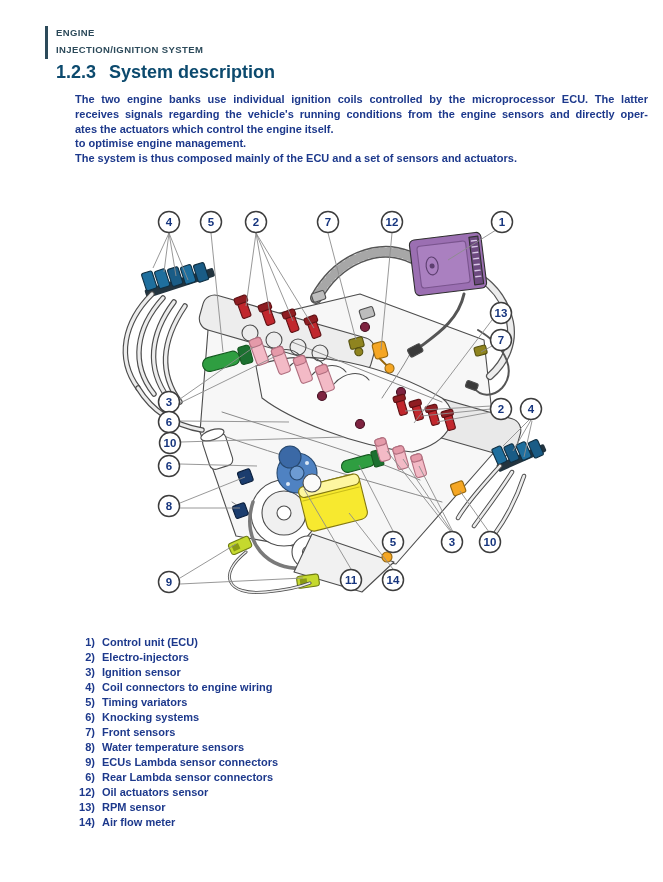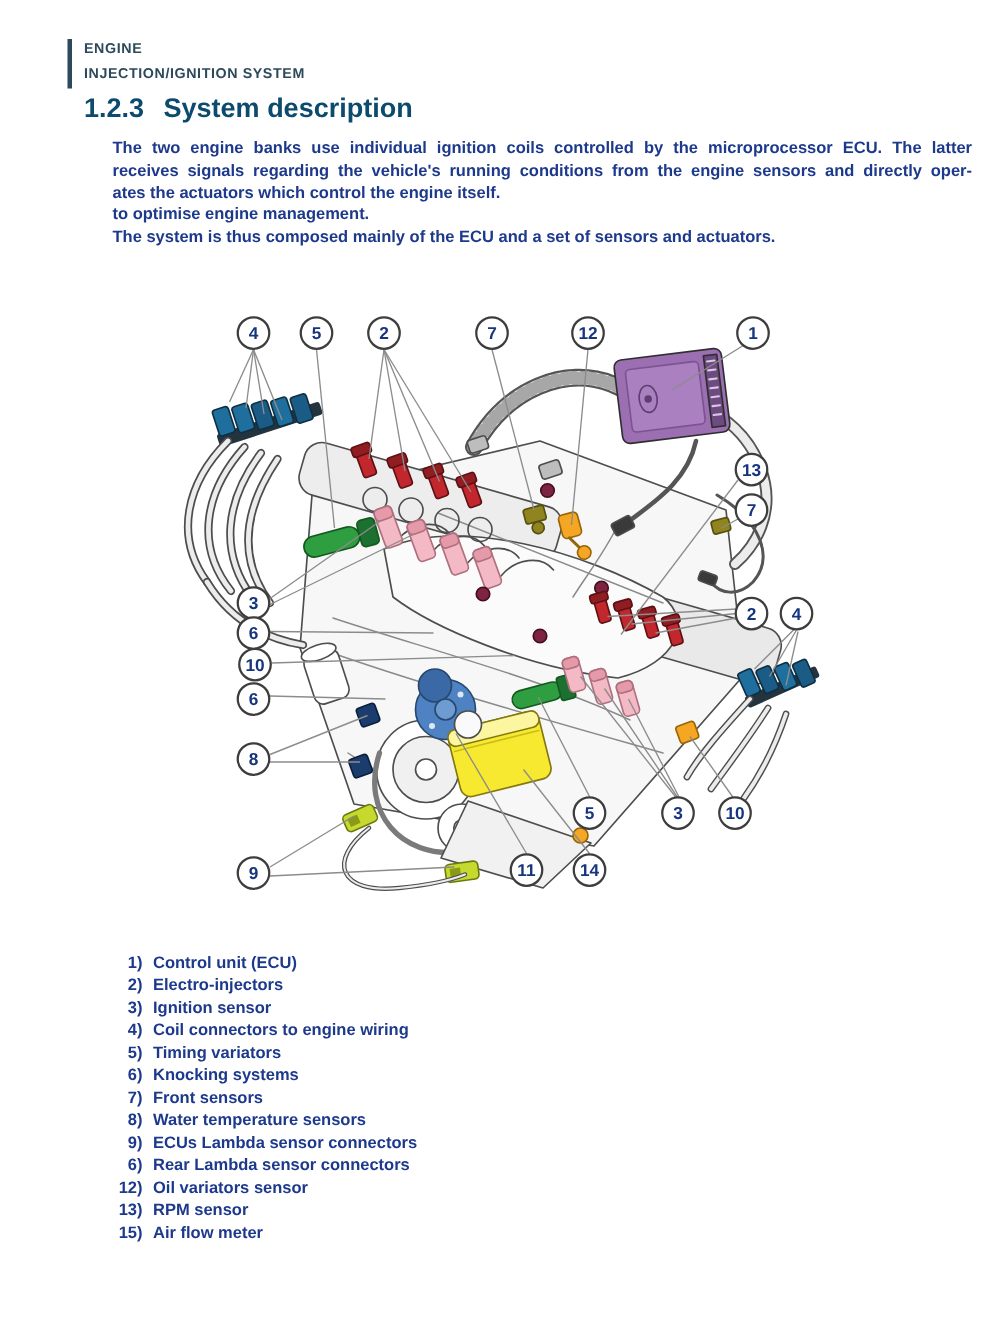--- a/index.html
+++ b/index.html
@@ -446,25 +446,25 @@
       <div class="legend-row">
         <span class="legend-num">9)</span>
         <span class="legend-label">ECUs Lambda sensor connectors</span>
       </div>
       <div class="legend-row">
         <span class="legend-num">6)</span>
         <span class="legend-label">Rear Lambda sensor connectors</span>
       </div>
       <div class="legend-row">
         <span class="legend-num">12)</span>
-        <span class="legend-label">Oil variators sensor</span>
+        <span class="legend-label">Oil actuators sensor</span>
       </div>
       <div class="legend-row">
         <span class="legend-num">13)</span>
         <span class="legend-label">RPM sensor</span>
       </div>
       <div class="legend-row">
-        <span class="legend-num">15)</span>
+        <span class="legend-num">14)</span>
         <span class="legend-label">Air flow meter</span>
       </div>
     </div>
 
 </div>
 
 </body></html>

